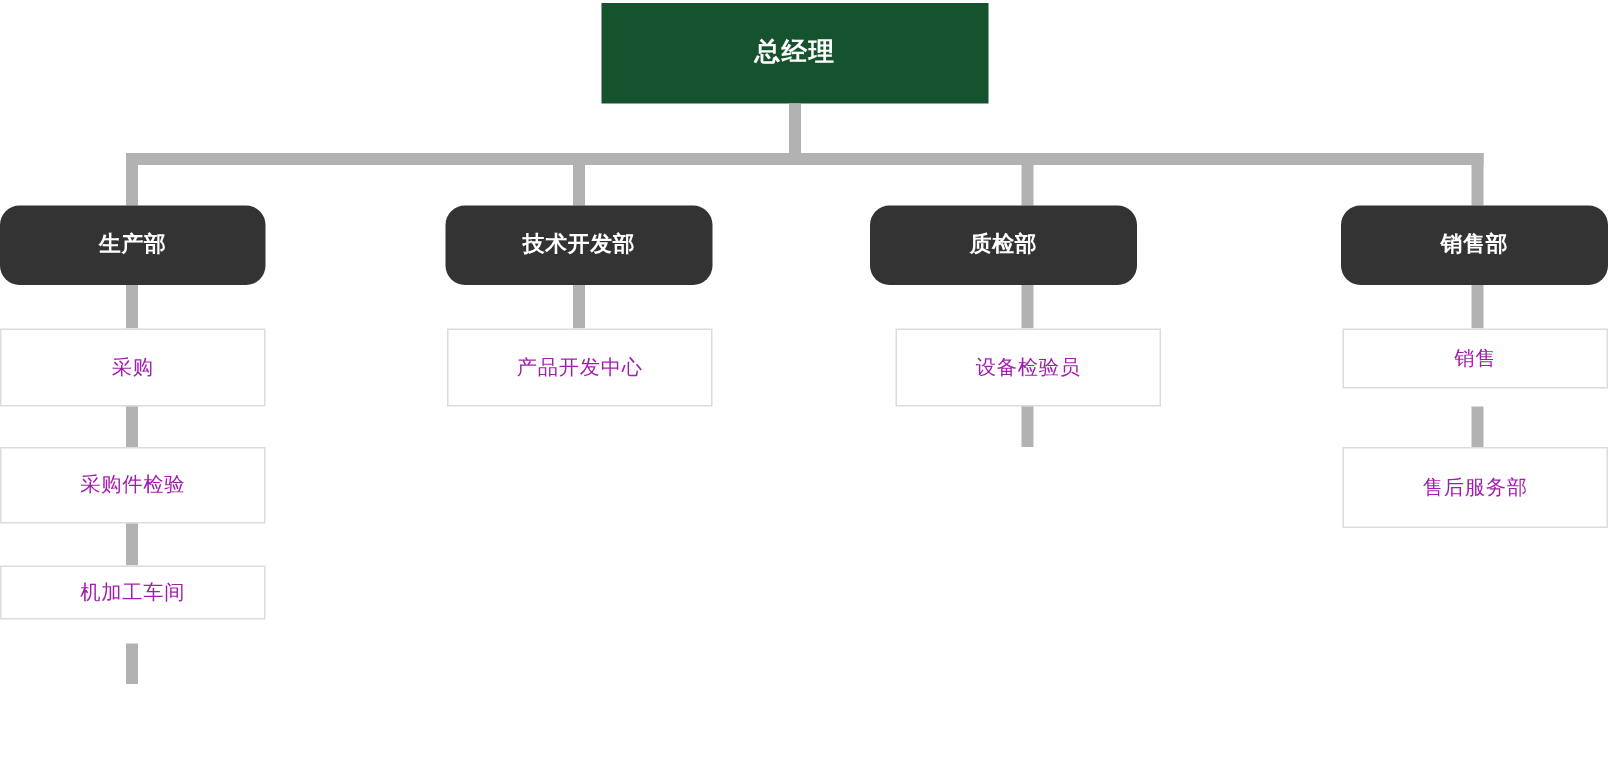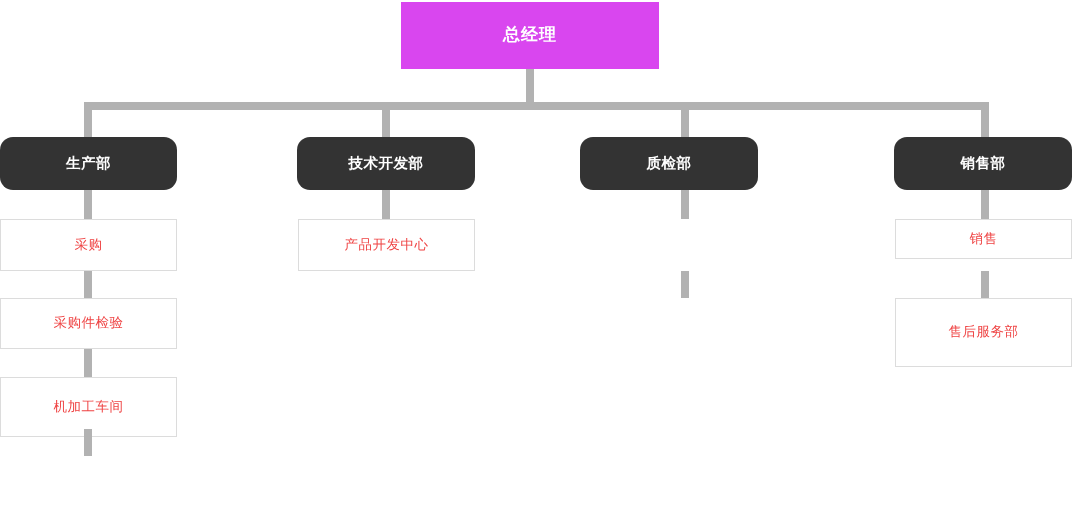--- a/index.html
+++ b/index.html
@@ -34,37 +34,37 @@
   .node {
     position: absolute;
     box-sizing: border-box;
     display: flex;
     align-items: center;
     justify-content: center;
     text-align: center;
     line-height: 1.2;
   }
   .node-root {
-    background: #d946ef;
+    background: #14532d;
     color: #ffffff;
     font-size: 17px;
     font-weight: bold;
     letter-spacing: 1px;
   }
   .node-dept {
     background: #333333;
     color: #ffffff;
     font-size: 14.5px;
     font-weight: bold;
     letter-spacing: 0.5px;
     border-radius: 13px;
   }
   .node-sub {
     background: #ffffff;
-    color: #ef4444;
+    color: #a21caf;
     font-size: 13.5px;
     font-weight: normal;
     border: 1px solid #dcdcdc;
     letter-spacing: 0.5px;
   }
 </style>
 </head>
 <body>
 
 <div id="org-chart">
@@ -88,30 +88,31 @@
 
   <div class="node node-dept" style="left:894px; top:137px; width:178px; height:53px;">销售部</div>
 
   <div class="conn-v" style="left:84px; top:190px; height:29px;"></div>
   <div class="node node-sub" style="left:0px; top:219px; width:177px; height:52px;">采购</div>
 
   <div class="conn-v" style="left:84px; top:271px; height:27px;"></div>
   <div class="node node-sub" style="left:0px; top:298px; width:177px; height:51px;">采购件检验</div>
 
   <div class="conn-v" style="left:84px; top:349px; height:28px;"></div>
-  <div class="node node-sub" style="left:0px; top:377px; width:177px; height:60px;">机加工车间</div>
+  <div class="node node-sub" style="left:0px; top:377px; width:177px; height:36px;">机加工车间</div>
 
   <div class="conn-v" style="left:84px; top:429px; height:27px;"></div>
 
   <div class="conn-v" style="left:382px; top:190px; height:29px;"></div>
   <div class="node node-sub" style="left:298px; top:219px; width:177px; height:52px;">产品开发中心</div>
 
   <div class="conn-v" style="left:681px; top:190px; height:29px;"></div>
+  <div class="node node-sub" style="left:597px; top:219px; width:177px; height:52px;">设备检验员</div>
 
   <div class="conn-v" style="left:681px; top:271px; height:27px;"></div>
 
   <div class="conn-v" style="left:981px; top:190px; height:29px;"></div>
   <div class="node node-sub" style="left:895px; top:219px; width:177px; height:40px;">销售</div>
 
   <div class="conn-v" style="left:981px; top:271px; height:27px;"></div>
-  <div class="node node-sub" style="left:895px; top:298px; width:177px; height:69px;">售后服务部</div>
+  <div class="node node-sub" style="left:895px; top:298px; width:177px; height:54px;">售后服务部</div>
 
 </div>
 
 </body></html>

